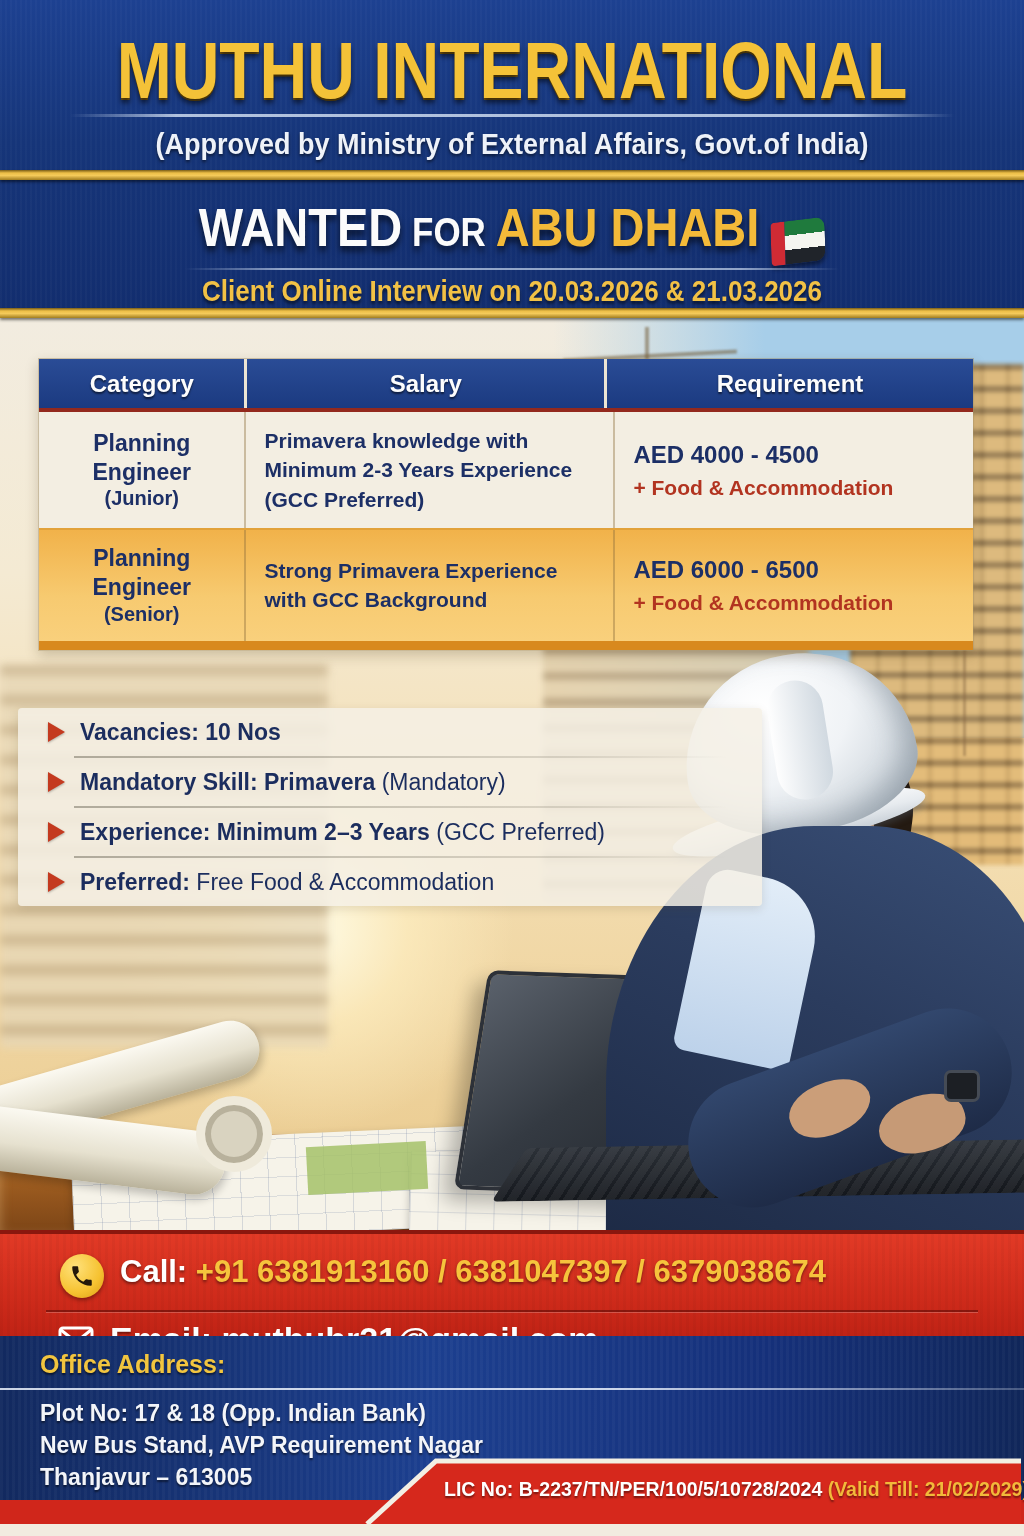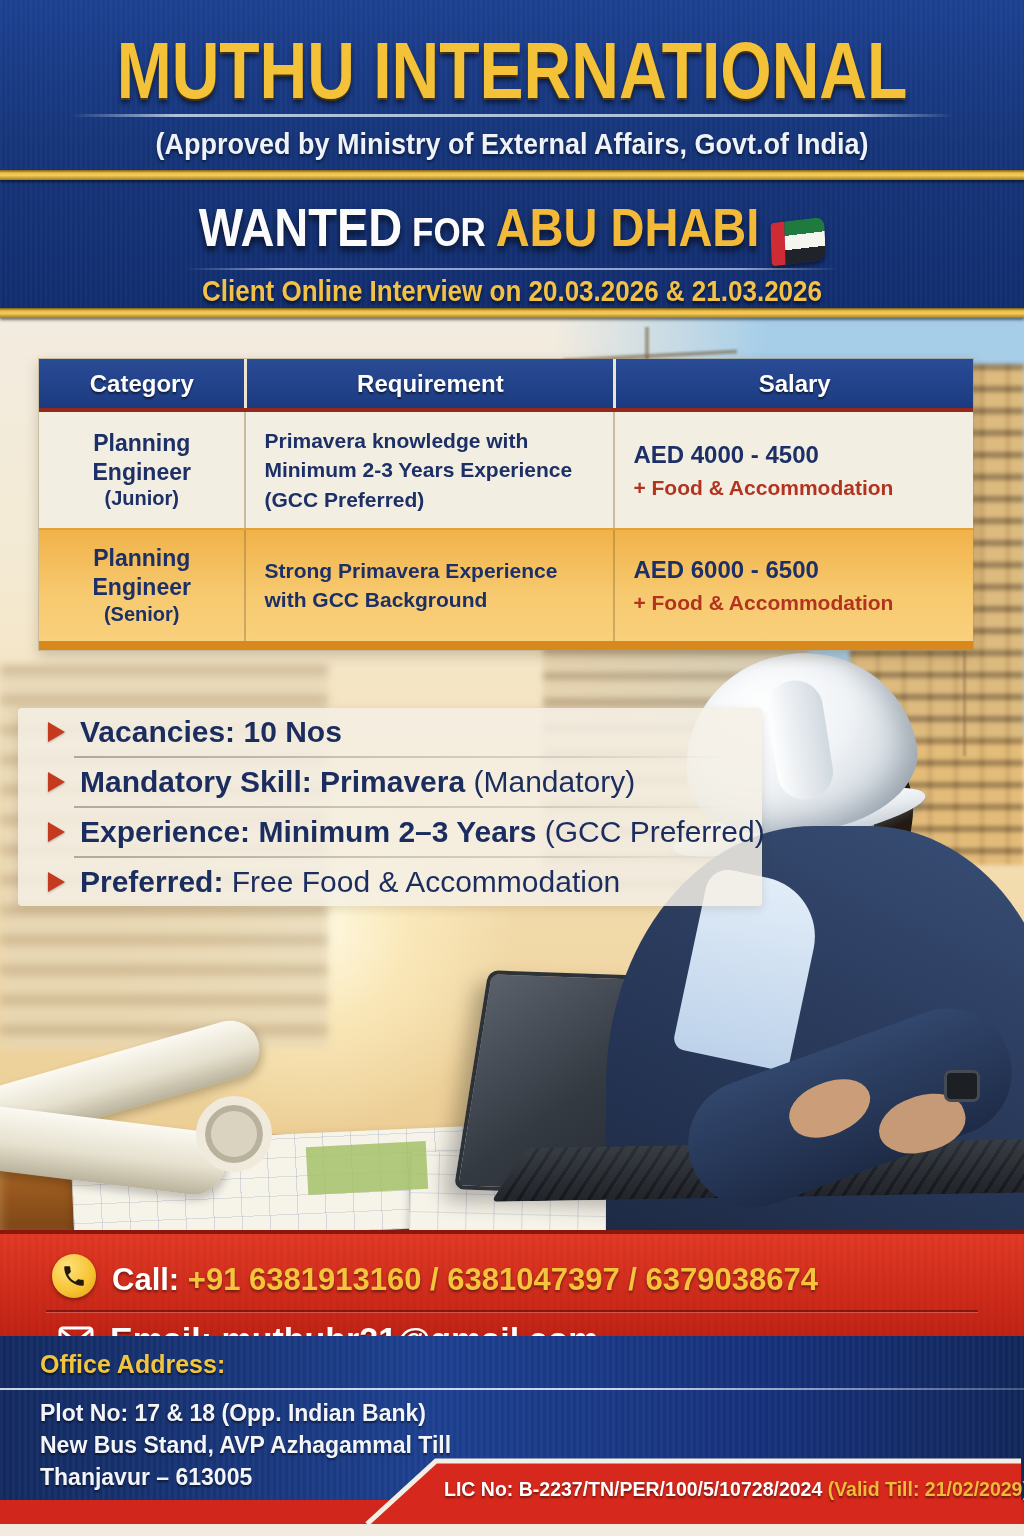--- a/index.html
+++ b/index.html
@@ -172,31 +172,31 @@
   .jd-bar::before{top:-4px;}
   .jd-bar::after{bottom:-4px;}
   .jd-title{position:absolute;left:46px;top:5px;font-size:28px;font-weight:bold;color:#f2c53f;
     text-shadow:0 2px 3px rgba(0,0,0,.6);transform:scale(1,1.1);transform-origin:0 0;}
   .jd-panel{position:absolute;top:708px;left:18px;width:744px;height:198px;
     background:rgba(244,240,229,.85);border-radius:4px;box-shadow:0 3px 10px rgba(90,70,40,.15);}
   .jd-item{display:flex;align-items:center;height:48px;padding-left:30px;}
   .jd-tri{width:0;height:0;border-left:17px solid #c43a1f;border-top:10px solid transparent;
     border-bottom:10px solid transparent;margin-right:15px;flex:0 0 auto;
     filter:drop-shadow(0 1px 1px rgba(0,0,0,.3));}
-  .jd-text{font-size:30px;color:#1b2d5e;white-space:nowrap;}
+  .jd-text{font-size:23px;color:#1b2d5e;white-space:nowrap;}
   .jd-text .strong{font-weight:bold;}
   .jd-sep{height:2px;margin:0 34px 0 56px;
     background:linear-gradient(90deg,rgba(110,105,90,.5),rgba(110,105,90,.2) 75%,rgba(110,105,90,0));}
   
   .contact{position:absolute;top:1230px;left:0;width:100%;height:118px;
     background:
       repeating-linear-gradient(90deg,rgba(0,0,0,.03) 0 3px,transparent 3px 7px),
       linear-gradient(180deg,#e23a26 0%,#cf2b1b 55%,#bb2013 100%);
     border-top:4px solid #8a170e;box-sizing:border-box;}
-  .call-row{position:absolute;top:20px;left:52px;display:flex;align-items:flex-end;}
+  .call-row{position:absolute;top:20px;left:60px;display:flex;align-items:flex-start;}
   .phone-badge{width:44px;height:44px;border-radius:50%;
     background:radial-gradient(circle at 35% 30%,#ffe17a,#f6c231 60%,#d99c14 100%);
     display:flex;align-items:center;justify-content:center;margin-right:16px;
     box-shadow:0 2px 4px rgba(0,0,0,.4);}
   .phone-badge svg{width:26px;height:26px;fill:#23180a;}
   .call-text{font-size:31px;font-weight:bold;color:#ffffff;white-space:nowrap;
     text-shadow:0 2px 3px rgba(0,0,0,.45);}
   .call-text .numbers{color:#f6c43c;}
   .contact-sep{position:absolute;top:76px;left:46px;right:46px;height:2px;
     background:rgba(80,10,5,.55);box-shadow:0 1px 0 rgba(255,255,255,.22);}
@@ -268,22 +268,22 @@
       <span class="wanted-word">WANTED</span><span class="for-word"> FOR </span><span class="location-word">ABU DHABI</span><span class="uae-flag"><span class="flag-red"></span><span class="flag-stripes"></span></span>
     </div>
     <div class="wanted-underline"></div>
     <div class="interview-line">Client Online Interview on 20.03.2026 &amp; 21.03.2026</div>
     <div class="gold-bar b2"></div>
   </div>
 
   <div class="jobtable">
     <div class="trow thead-row">
       <div class="cell th c1">Category</div>
+      <div class="cell th c3">Salary</div>
       <div class="cell th c2">Requirement</div>
-      <div class="cell th c3">Salary</div>
     </div>
     <div class="trow row1">
       <div class="cell body-cell cat-cell c1">
         <span>Planning Engineer</span>
         <span class="cat-sub">(Junior)</span>
       </div>
       <div class="cell body-cell req-cell c2">Primavera knowledge with
 Minimum 2-3 Years Experience
 (GCC Preferred)</div>
       <div class="cell body-cell sal-cell c3">
@@ -345,21 +345,21 @@
         </svg>
       </span>
       <span class="email-text"><span>Email: </span><span>muthuhr21@gmail.com</span></span>
     </div>
   </div>
 
   <div class="office">
     <div class="office-title">Office Address:</div>
     <div class="office-sep"></div>
     <div class="office-line ol1">Plot No: 17 &amp; 18 (Opp. Indian Bank)</div>
-    <div class="office-line ol2">New Bus Stand, AVP Azhagammal Till</div>
+    <div class="office-line ol2">New Bus Stand, AVP Requirement Nagar</div>
     <div class="office-line ol3">Thanjavur – 613005</div>
     <div class="bottom-strip"></div>
     <div class="lic-banner" style="bottom:0;top:auto;">
       <svg width="660" height="66" viewBox="0 0 660 66" aria-hidden="true">
         <polygon points="72,3 657,3 657,66 3,66" fill="#d6281c"></polygon>
         <path d="M657,3 L72,3 L3,66" fill="none" stroke="#f3efe4" stroke-width="5"></path>
       </svg>
       <div class="lic-text"><span>LIC No: B-2237/TN/PER/100/5/10728/2024 </span><span class="lic-valid">(Valid Till: 21/02/2029)</span></div>
     </div>
   </div>

